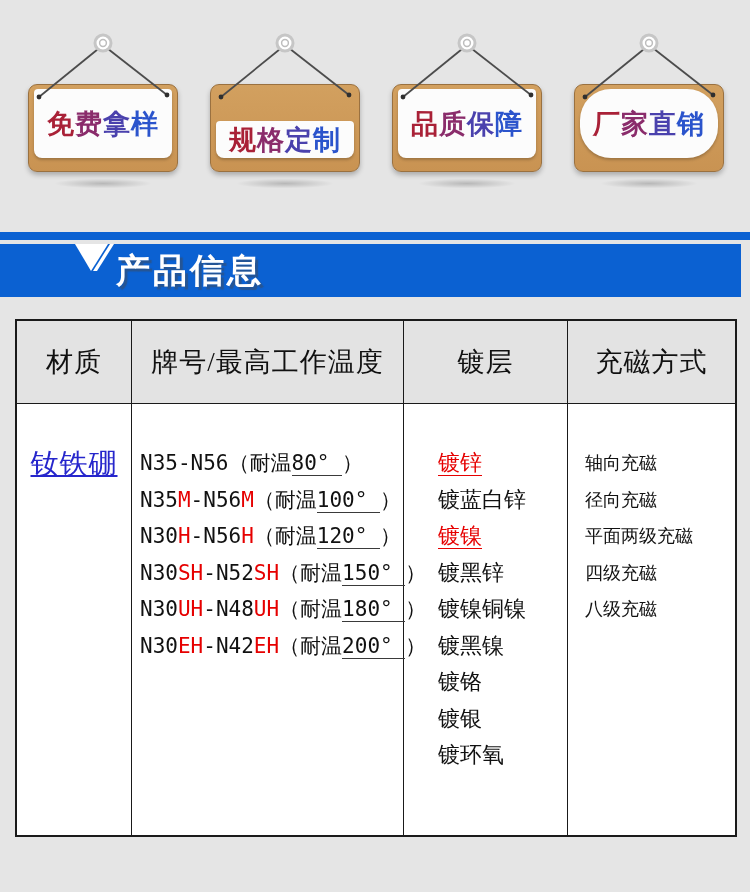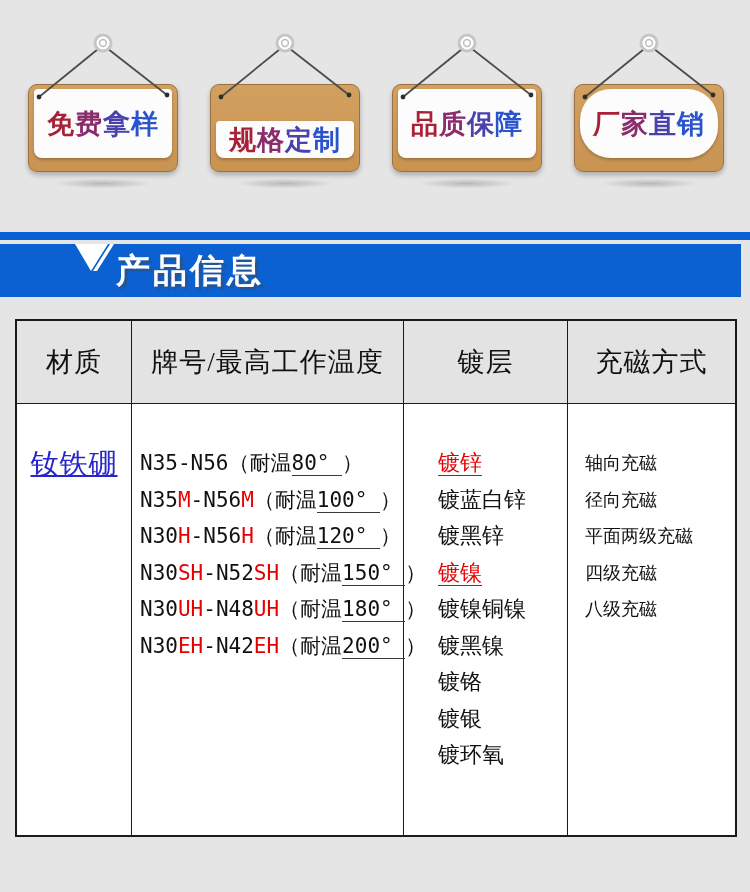--- a/index.html
+++ b/index.html
@@ -152,22 +152,22 @@
         <div class="grade-line"><span>N35-N56</span><span>（耐温</span><span class="ul">80°&nbsp;</span><span>）</span></div>
         <div class="grade-line"><span>N35</span><span class="red">M</span><span>-N56</span><span class="red">M</span><span>（耐温</span><span class="ul">100°&nbsp;</span><span>）</span></div>
         <div class="grade-line"><span>N30</span><span class="red">H</span><span>-N56</span><span class="red">H</span><span>（耐温</span><span class="ul">120°&nbsp;</span><span>）</span></div>
         <div class="grade-line"><span>N30</span><span class="red">SH</span><span>-N52</span><span class="red">SH</span><span>（耐温</span><span class="ul">150°&nbsp;</span><span>）</span></div>
         <div class="grade-line"><span>N30</span><span class="red">UH</span><span>-N48</span><span class="red">UH</span><span>（耐温</span><span class="ul">180°&nbsp;</span><span>）</span></div>
         <div class="grade-line"><span>N30</span><span class="red">EH</span><span>-N42</span><span class="red">EH</span><span>（耐温</span><span class="ul">200°&nbsp;</span><span>）</span></div>
       </div>
     <div class="td cell-coatings" id="coating-lines">
         <div class="coat-line hl"><span class="txt">镀锌</span></div>
         <div class="coat-line"><span class="txt">镀蓝白锌</span></div>
+        <div class="coat-line hl"><span class="txt">镀镍</span></div>
         <div class="coat-line"><span class="txt">镀黑锌</span></div>
-        <div class="coat-line hl"><span class="txt">镀镍</span></div>
         <div class="coat-line"><span class="txt">镀镍铜镍</span></div>
         <div class="coat-line"><span class="txt">镀黑镍</span></div>
         <div class="coat-line"><span class="txt">镀铬</span></div>
         <div class="coat-line"><span class="txt">镀银</span></div>
         <div class="coat-line"><span class="txt">镀环氧</span></div>
       </div>
     <div class="td cell-mag" id="mag-lines">
         <div class="mag-line">轴向充磁</div>
         <div class="mag-line">径向充磁</div>
         <div class="mag-line">平面两级充磁</div>

